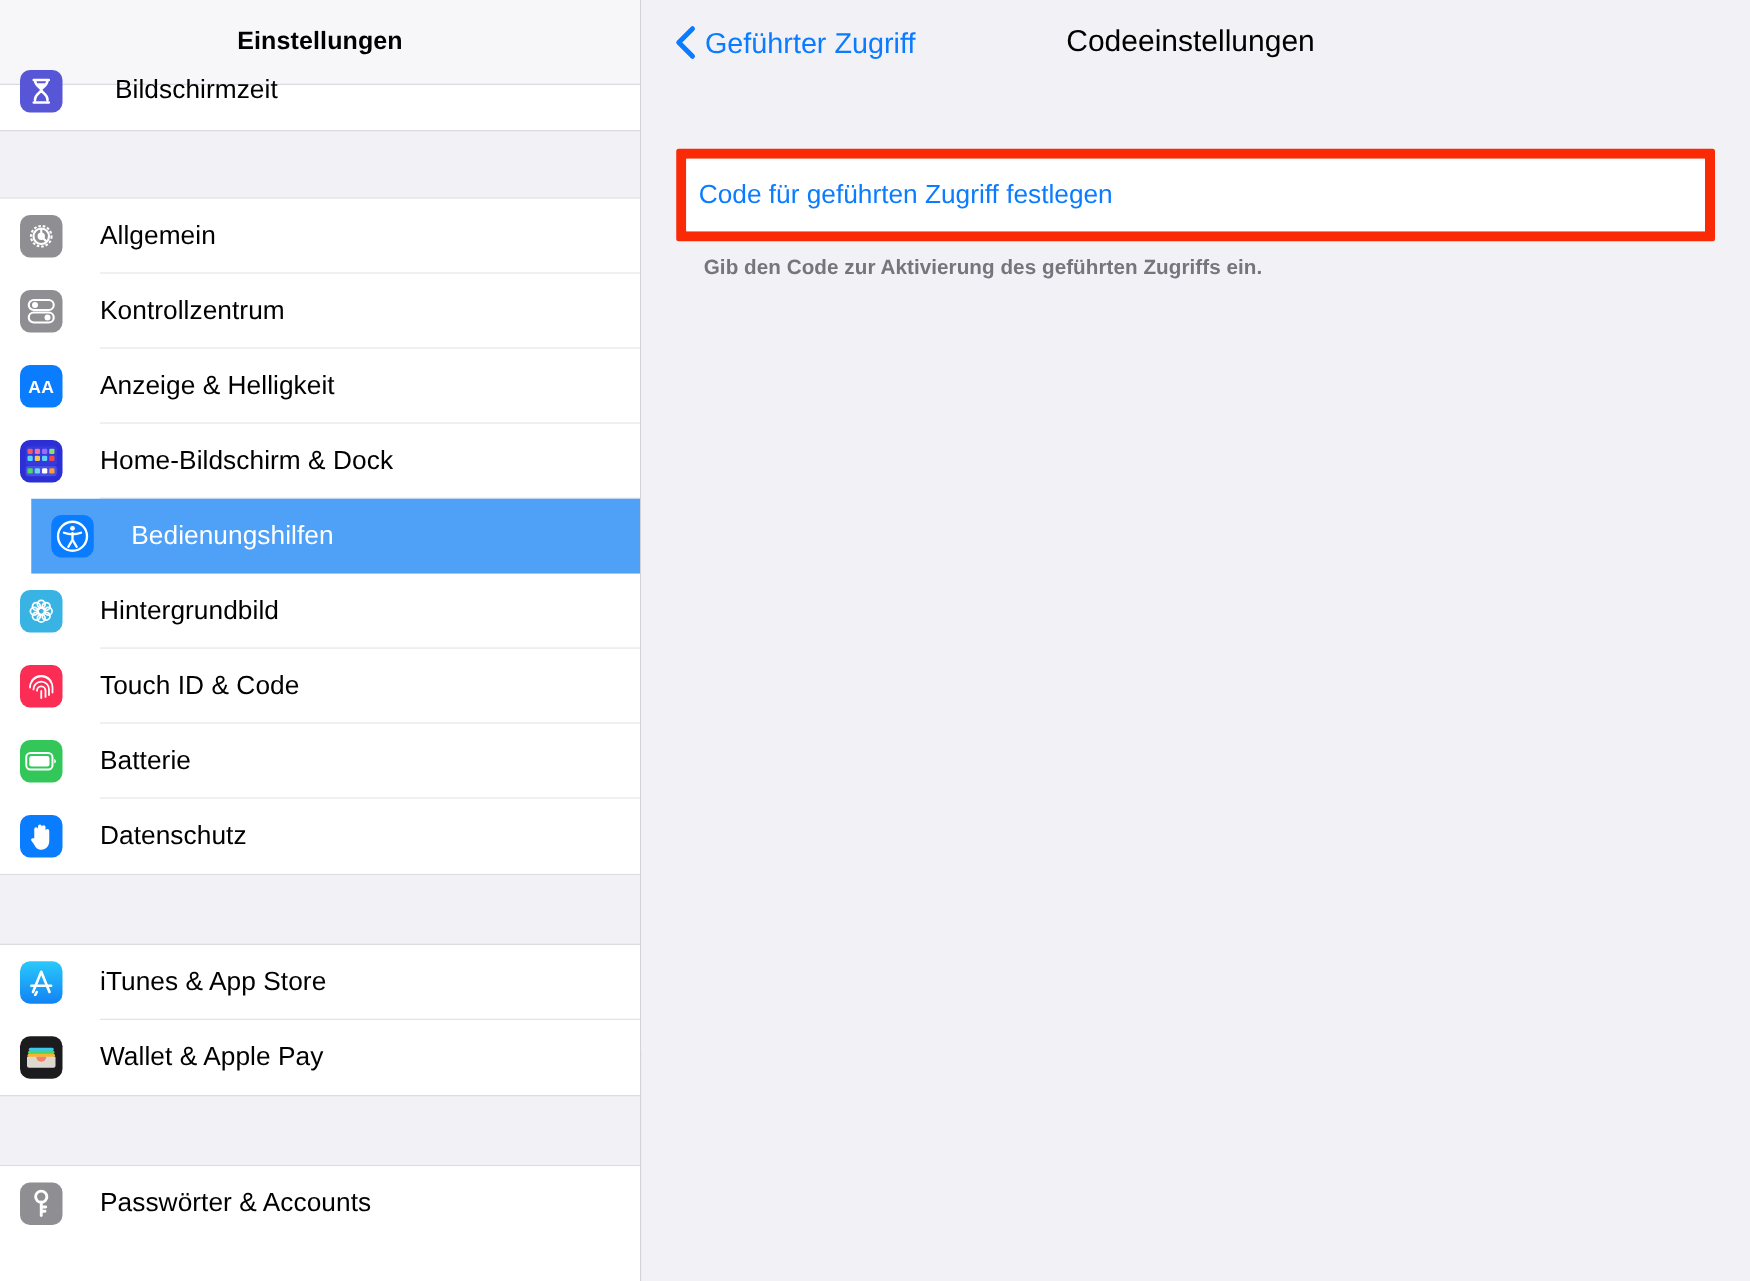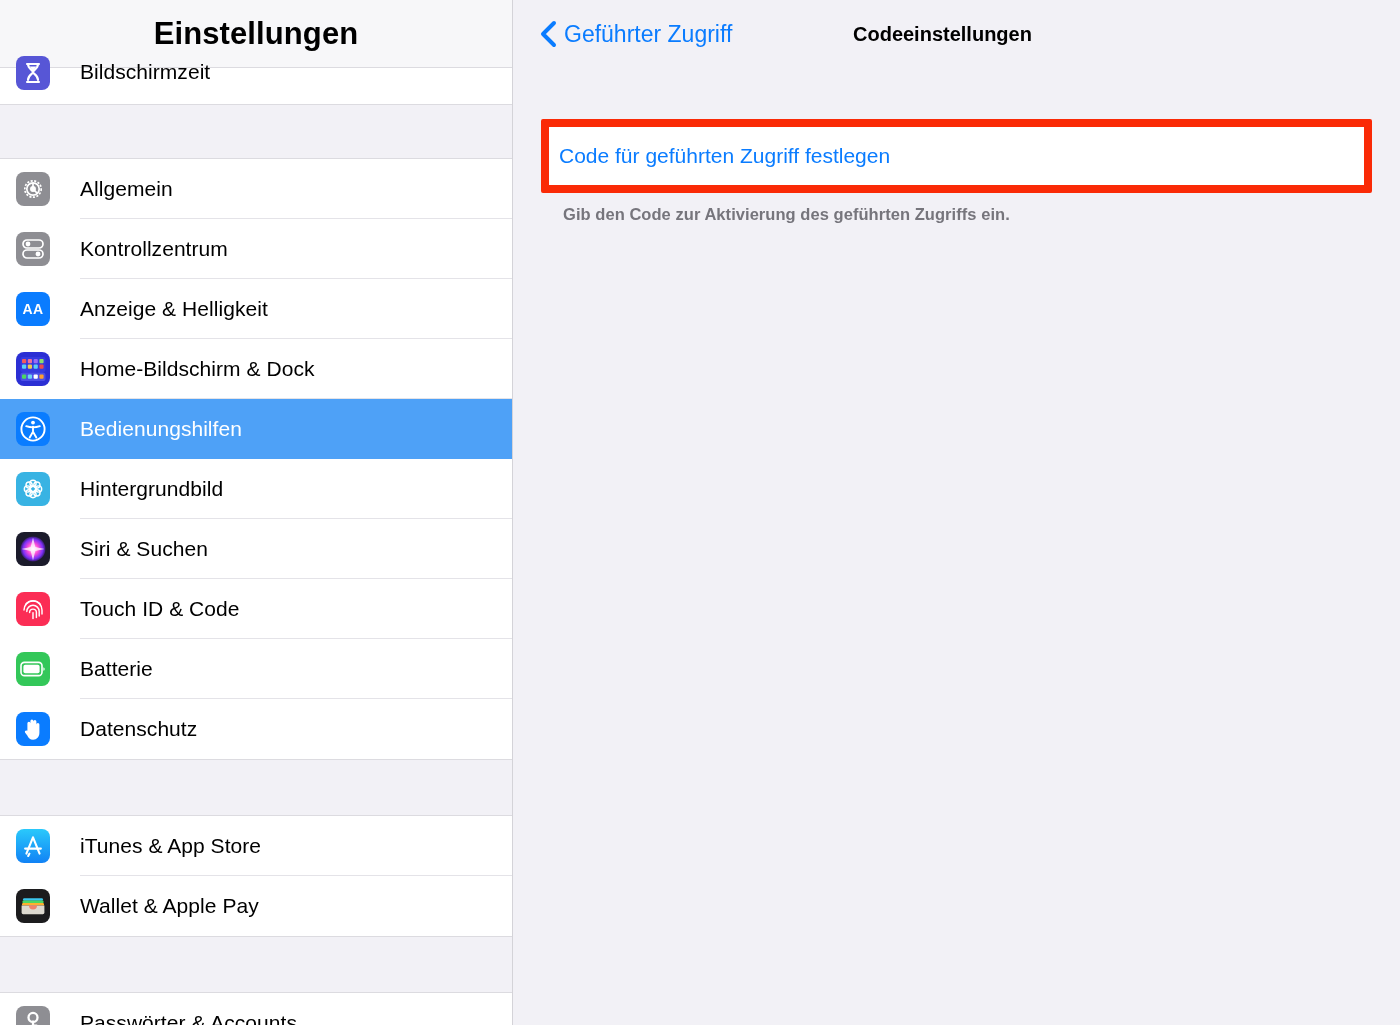--- a/index.html
+++ b/index.html
@@ -19,45 +19,45 @@
     position: relative;
     overflow: hidden;
   }
   .sb-header {
     height: 68px;
     background: #f7f7f9;
     display: flex; align-items: center; justify-content: center;
     border-bottom: 1px solid #dcdbe0;
   }
   .sb-header-title {
-    font-size: 31px; font-weight: bold; color: #000;
+    font-size: 20px; font-weight: bold; color: #000;
     letter-spacing: .1px;
   }
   .sb-scroll { position: relative; }
 
   .sb-group { background: #ffffff; }
   .sb-gap {
     background: #f2f1f6;
     border-top: 1px solid #dcdbe0;
     border-bottom: 1px solid #dcdbe0;
   }
   .sb-gap.h-55 { height: 55px; }
   .sb-gap.h-57 { height: 57px; }
 
   .sb-row {
     height: 60px;
     display: flex; align-items: center;
     padding-left: 16px;
     position: relative;
     background: #ffffff;
   }
-  .sb-row.clipped { height: 36px; align-items: flex-start; }
+  .sb-row.clipped { height: 36px; align-items: flex-start; gap: 12px; }
   .sb-row.clipped .sb-icon { margin-top: -12px; }
   .sb-row.clipped .sb-label { margin-top: -8px; }
-  .sb-row.selected { background: #4ea1f7; }
+  .sb-row.selected { background: #4ea1f7; margin-left: 25px; }
   .sb-row.selected .sb-label { color: #ffffff; }
   .sb-row .sep {
     position: absolute; left: 80px; right: 0; bottom: 0;
     height: 1px; background: #e4e3e8;
   }
 
   .sb-icon {
     width: 34px; height: 34px;
     border-radius: 8px;
     flex: 0 0 34px;
@@ -86,21 +86,21 @@
   }
   .dt-back {
     position: absolute; left: 27px;
     display: flex; align-items: center;
     color: #0a7cff; font-size: 23px;
     cursor: pointer;
   }
   .dt-back .chev { margin-right: 7px; display: flex; align-items: center; }
   .dt-title {
     position: absolute; left: 340px;
-    font-size: 20px; font-weight: bold; color: #000;
+    font-size: 24px; font-weight: normal; color: #000;
   }
 
   .dt-body { padding: 0 28px; }
 
   .hl-wrap {
     margin-top: 51px;
     border: 8px solid #fa2a06;
     background: #ffffff;
     border-radius: 2px;
   }
@@ -242,38 +242,20 @@
                   <circle cx="15.9" cy="8.1" r="3.1"></circle>
                   <circle cx="8.1" cy="15.9" r="3.1"></circle>
                   <circle cx="15.9" cy="15.9" r="3.1"></circle>
                 </g>
               </svg>
             </div>
             <div class="sb-label">Hintergrundbild</div>
             <div class="sep"></div>
           </div>
           <div class="sb-row">
-            <div class="sb-icon" style="background: rgb(27, 27, 43);">
-              <svg width="34" height="34" viewBox="0 0 34 34">
-                <defs>
-                  <radialGradient id="sg" cx="50%" cy="50%" r="55%">
-                    <stop offset="0%" stop-color="#ffffff"></stop>
-                    <stop offset="38%" stop-color="#ff4fd8"></stop>
-                    <stop offset="72%" stop-color="#7b2ff7"></stop>
-                    <stop offset="100%" stop-color="#141427"></stop>
-                  </radialGradient>
-                </defs>
-                <circle cx="17" cy="17" r="12.5" fill="url(#sg)"></circle>
-                <path d="M17 5.5 L19.3 15 L28.5 17 L19.3 19 L17 28.5 L14.7 19 L5.5 17 L14.7 15 Z" fill="#ffffff" opacity=".75"></path>
-              </svg>
-            </div>
-            <div class="sb-label">Siri &amp; Suchen</div>
-            <div class="sep"></div>
-          </div>
-          <div class="sb-row">
             <div class="sb-icon" style="background: rgb(251, 45, 85);">
               <svg width="22" height="24" viewBox="0 0 22 24">
                 <g fill="none" stroke="#fff" stroke-width="1.45" stroke-linecap="round">
                   <path d="M2 13a9 9 0 0 1 18 0v4"></path>
                   <path d="M4.8 14.5a6.2 6.2 0 0 1 12.4 0v4.5"></path>
                   <path d="M7.6 15.5a3.4 3.4 0 0 1 6.8 0v5"></path>
                   <path d="M11 15.8v5.6"></path>
                   <path d="M3.6 7.4A9.3 9.3 0 0 1 18.4 7.4"></path>
                 </g>
               </svg>

